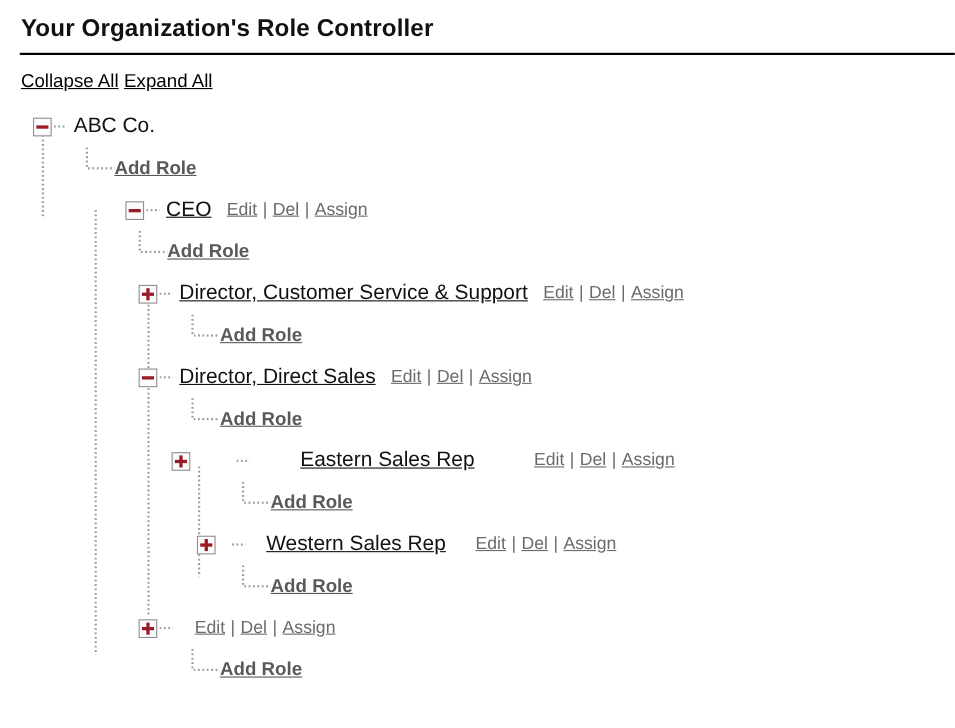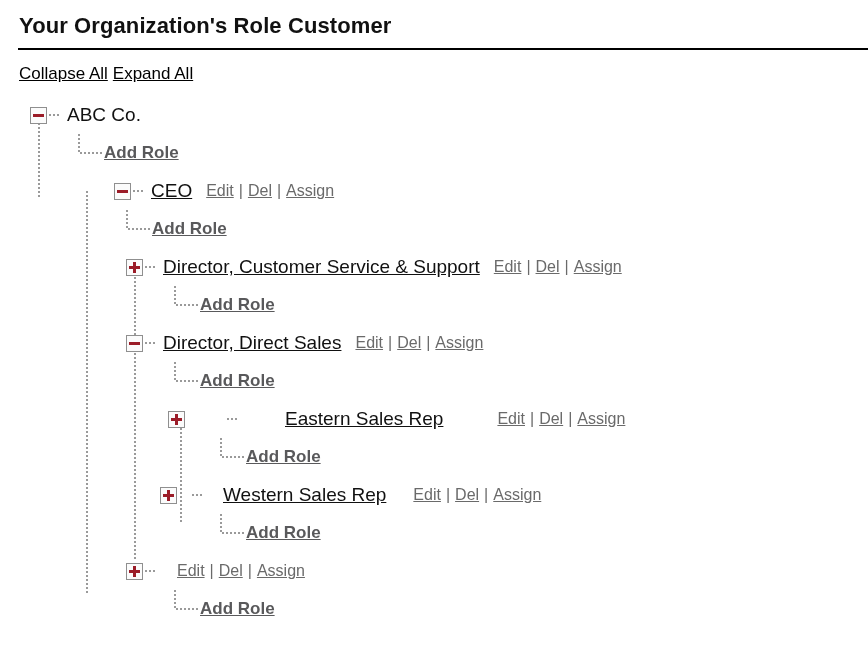--- a/index.html
+++ b/index.html
@@ -180,21 +180,21 @@
     font-size: 17px;
     font-weight: bold;
     color: #59595b;
     text-decoration: underline;
     cursor: pointer;
   }
 </style>
 </head>
 <body>
 
-<div class="page-title">Your Organization's Role Customer</div>
+<div class="page-title">Your Organization's Role Controller</div>
 <div class="title-rule"></div>
 
 <div class="toolbar">
   <a>Collapse All</a><span class="gap"></span><a>Expand All</a>
 </div>
 
 <div class="tree">
 
   <div class="vline" style="left:38px; top:19px; height:84px;"></div>
   <div class="vline" style="left:86px; top:95px; height:404px;"></div>
@@ -285,21 +285,21 @@
     <div class="node" style="left:174px;">
       <div class="elbow">
         <span class="v"></span>
         <span class="h"></span>
       </div>
       <span class="addrole">Add Role</span>
     </div>
   </div>
 
   <div class="row">
-    <div class="node" style="left:168px;gap:40px;">
+    <div class="node" style="left:156px;gap:40px;">
       <div class="toggle">
         <span class="bar-h"></span>
         <span class="bar-v"></span>
       </div>
       <div class="tail"></div>
       <span class="node-label">Eastern Sales Rep</span>
       <span class="actions">
         <a>Edit</a><span class="sep">|</span><a>Del</a><span class="sep">|</span><a>Assign</a>
       </span>
     </div>
@@ -309,21 +309,21 @@
     <div class="node" style="left:220px;">
       <div class="elbow">
         <span class="v"></span>
         <span class="h"></span>
       </div>
       <span class="addrole">Add Role</span>
     </div>
   </div>
 
   <div class="row">
-    <div class="node" style="left:160px;gap:13px;">
+    <div class="node" style="left:179px;gap:13px;">
       <div class="toggle">
         <span class="bar-h"></span>
         <span class="bar-v"></span>
       </div>
       <div class="tail"></div>
       <span class="node-label">Western Sales Rep</span>
       <span class="actions">
         <a>Edit</a><span class="sep">|</span><a>Del</a><span class="sep">|</span><a>Assign</a>
       </span>
     </div>

